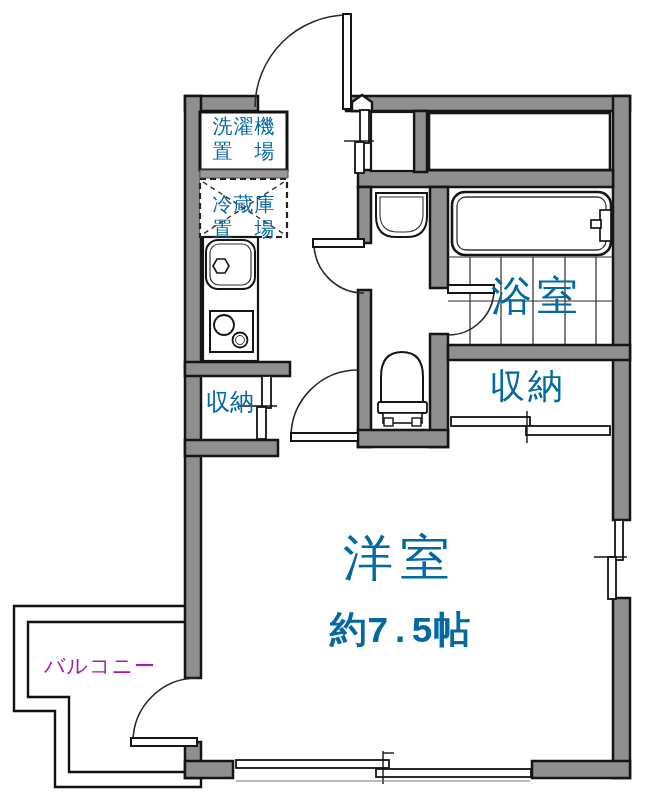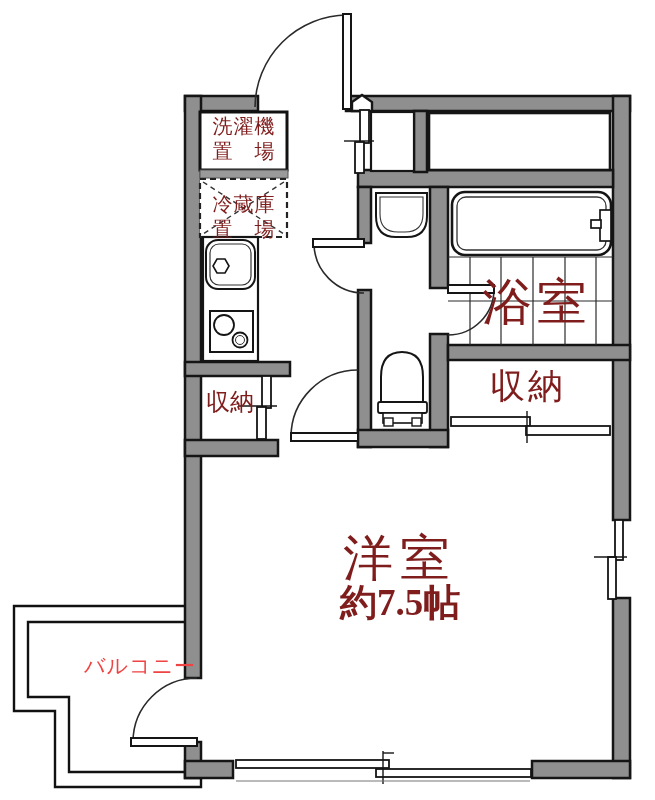--- a/index.html
+++ b/index.html
@@ -6,38 +6,38 @@
   .stage{
     position:relative;
     width:655px;height:800px;
     background:#ffffff;
     overflow:hidden;
     font-family:"Liberation Serif","DejaVu Serif",serif;
   }
   .stage svg{position:absolute;left:0;top:0;}
   .lbl{
     position:absolute;
-    color:#7f1d1d;
+    color:#0369a1;
     text-align:center;
     white-space:pre;
     line-height:1.2;
   }
   .lbl-washer,.lbl-fridge{
     left:200px;width:88px;
     font-size:20px;line-height:25px;
     letter-spacing:1px;
   }
   .lbl-washer{top:114px;}
   .lbl-fridge{top:192px;}
   .lbl-closet-left{left:198px;top:388px;width:64px;font-size:24px;}
-  .lbl-bath{left:472px;top:272px;width:130px;font-size:50px;letter-spacing:5px;}
+  .lbl-bath{left:472px;top:272px;width:130px;font-size:41px;letter-spacing:5px;}
   .lbl-closet-right{left:473px;top:366px;width:110px;font-size:35px;letter-spacing:3px;}
   .lbl-room{left:300px;top:528px;width:200px;font-size:50px;letter-spacing:7px;text-align:center;}
-  .lbl-size{left:300px;top:581px;width:200px;font-size:37px;font-weight:bold;}
-  .lbl-balcony{left:30px;top:654px;width:140px;font-size:21px;color:#ef4444;letter-spacing:1px;margin-left:40px;}
+  .lbl-size{left:300px;top:610px;width:200px;font-size:37px;font-weight:bold;font-family:Liberation Mono, monospace;}
+  .lbl-balcony{left:30px;top:654px;width:140px;font-size:21px;color:#a21caf;letter-spacing:1px;}
 </style>
 </head>
 <body>
 
 <div class="stage">
 
 <svg width="655" height="800" viewBox="0 0 655 800">
 
   <g fill="#8f8f8f" stroke="#151515" stroke-width="2.5">
     <rect x="185" y="96" width="73" height="15"></rect>

